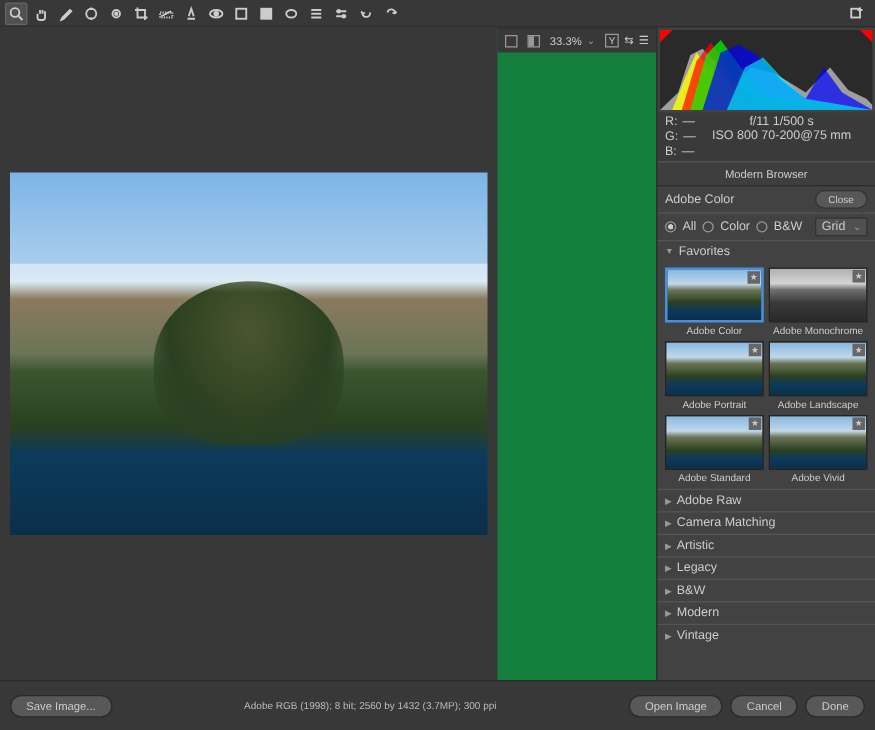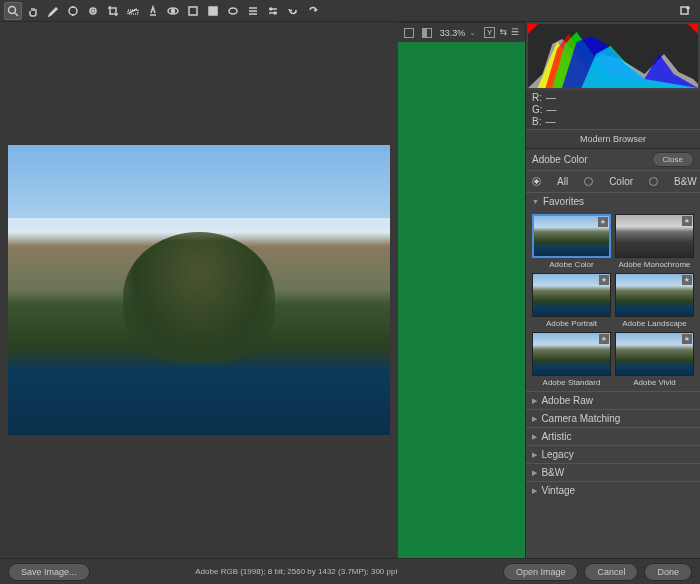--- a/index.html
+++ b/index.html
@@ -27,34 +27,34 @@
 .warn-tr{position:absolute;top:0;right:0;width:0;height:0;border-right:10px solid #f00;border-bottom:10px solid transparent}
 .meta{padding:2px 6px;font-size:8px;background:#3a3a3a;display:flex;justify-content:space-between}
 .meta-left{display:flex;flex-direction:column;gap:1px}
 .meta-right{text-align:center;flex:1}
 .rgb-row{display:flex;gap:4px;font-size:8px}
 .section-title{text-align:center;padding:4px;font-size:9px;border-top:1px solid #555;border-bottom:1px solid #2a2a2a;background:#3e3e3e}
 .row{display:flex;align-items:center;padding:3px 6px;gap:6px;font-size:9px}
 .row.between{justify-content:space-between}
 .btn-sm{background:#585858;border:1px solid #333;border-radius:8px;padding:2px 10px;font-size:8px;cursor:pointer}
 .slider-track{flex:1;height:2px;background:#666;position:relative;opacity:0.4}
-.radio-group{display:flex;gap:16px;align-items:center}
+.radio-group{display:flex;gap:5px;align-items:center}
 .radio{width:9px;height:9px;border:1px solid #999;border-radius:50%;display:inline-block}
 .radio.on{background:radial-gradient(circle,#ccc 40%,transparent 45%)}
 .select-sm{background:#505050;border:1px solid #333;padding:1px 4px;font-size:8px;display:flex;align-items:center;gap:6px;border-radius:2px}
 .collapse-hdr{display:flex;align-items:center;padding:3px 6px;gap:4px;font-size:9px;cursor:pointer;border-top:1px solid #555}
 .collapse-hdr .arrow{font-size:7px;color:#999}
 .profiles-grid{display:grid;grid-template-columns:1fr 1fr;gap:4px;padding:4px 6px}
 .profile-tile{cursor:pointer;text-align:center}
 .profile-tile.selected .thumb{border:2px solid #4a90d9}
 .thumb{width:100%;height:44px;background:linear-gradient(to bottom,#89b8e0 0%,#c0d8ea 28%,#6b7456 40%,#2a4020 65%,#0d3a5c 80%,#0a2f4a 100%);border:1px solid #222;position:relative}
 .thumb.mono{filter:grayscale(1)}
 .thumb .star{position:absolute;top:1px;right:1px;width:10px;height:10px;background:#666;font-size:7px;display:flex;align-items:center;justify-content:center}
 .profile-tile .lbl{font-size:8px;padding-top:2px;display:block}
-.footer{height:26px;background:#383838;border-top:1px solid #2a2a2a;display:flex;align-items:center;padding:0 8px;gap:6px}
+.footer{height:40px;background:#383838;border-top:1px solid #2a2a2a;display:flex;align-items:center;padding:0 8px;gap:6px}
 .btn{background:#585858;border:1px solid #2a2a2a;border-radius:10px;padding:3px 12px;font-size:9px;cursor:pointer}
 .link{font-size:8px;color:#bbb;text-align:center;flex:1}
 .sq-icon{width:10px;height:10px;border:1px solid #999}
 </style>
 </head>
 <body>
 
 <div class="toolbar">
   <div class="tool active">
       <svg viewBox="0 0 12 12">
@@ -198,20 +198,24 @@
           </div>
         <div class="rgb-row">
             <span>G:</span>
             <span>—</span>
           </div>
         <div class="rgb-row">
             <span>B:</span>
             <span>—</span>
           </div>
       </div>
+      <div class="meta-right">
+        <div>f/11   1/500 s</div>
+        <div>ISO 800   70-200@75 mm</div>
+      </div>
     </div>
     <div class="section-title">Modern Browser</div>
     <div class="row between">
       <span>Adobe Color</span>
       <span class="btn-sm">Close</span>
     </div>
     <div class="row between" style="border-top:1px solid #555">
       <div class="radio-group">
         <span class="radio on"></span>
           <span>All</span>
@@ -283,20 +287,24 @@
         <div class="collapse-hdr">
           <span class="arrow">▶</span>
           <span>Legacy</span>
         </div>
         <div class="collapse-hdr">
           <span class="arrow">▶</span>
           <span>B&amp;W</span>
         </div>
         <div class="collapse-hdr">
           <span class="arrow">▶</span>
+          <span>Modern</span>
+        </div>
+        <div class="collapse-hdr">
+          <span class="arrow">▶</span>
           <span>Vintage</span>
         </div>
       </div>
   </div>
 </div>
 
 <div class="footer">
   <span class="btn">Save Image...</span>
   <span class="link">Adobe RGB (1998); 8 bit; 2560 by 1432 (3.7MP); 300 ppi</span>
   <span class="btn">Open Image</span>

